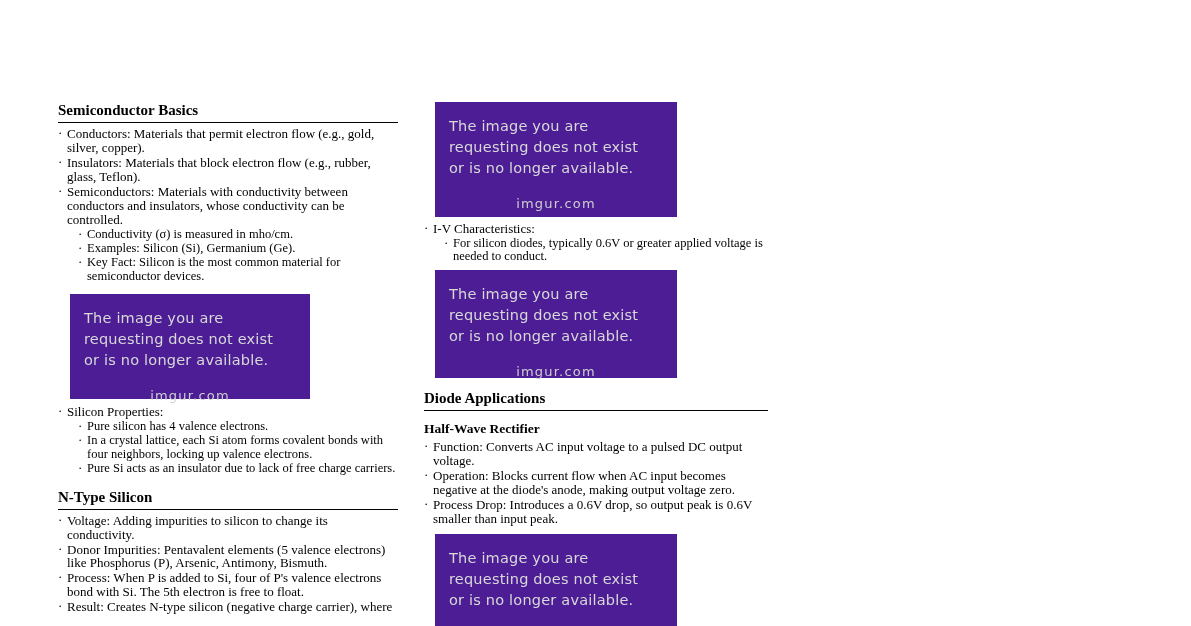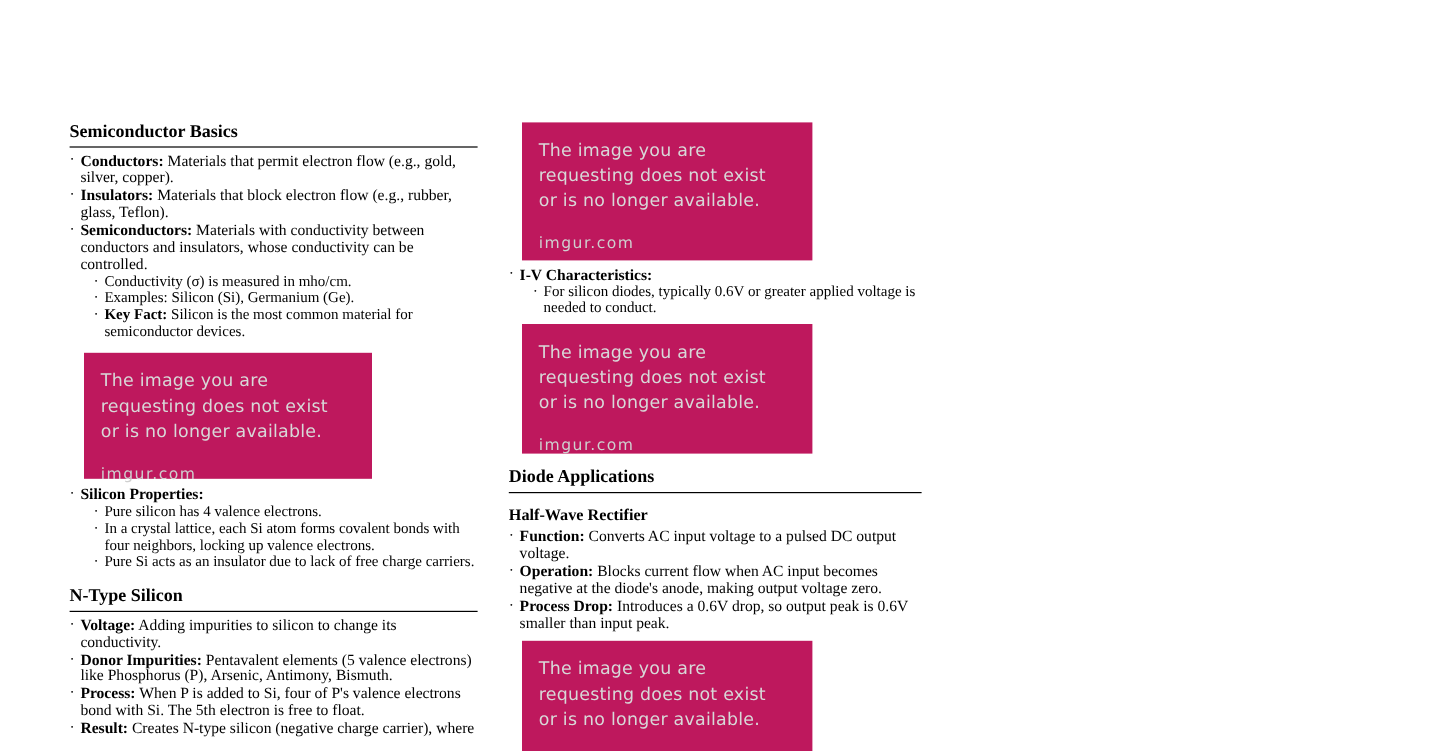--- a/index.html
+++ b/index.html
@@ -73,41 +73,42 @@
   }
   ul.bullets ul.bullets {
     margin-top: 1px;
     padding-left: 11px;
   }
   ul.bullets ul.bullets > li {
     font-size: 12.5px;
     padding-left: 9px;
   }
   b, .bold {
-    font-weight: bold;
+    font-weight: normal;
   }
   .imgbox {
-    background: #be185d;
+    background: #4c1d95;
     color: #d8d8d8;
     font-family: "DejaVu Sans", sans-serif;
     font-size: 14.5px;
     line-height: 1.45;
     letter-spacing: 0.2px;
     padding: 14px 14px 10px 14px;
     box-sizing: border-box;
     position: relative;
   }
   .imgbox .msg {
     white-space: pre-line;
   }
   .imgbox .brand {
     margin-top: 16px;
     font-size: 13px;
     letter-spacing: 1.2px;
     color: #cfcfcf;
+    text-align: center;
   }
   .img-left-1 {
     width: 240px;
     height: 105px;
     margin: 11px 0 6px 12px;
   }
   .img-right-1 {
     width: 242px;
     height: 115px;
     margin: 0 0 5px 11px;

